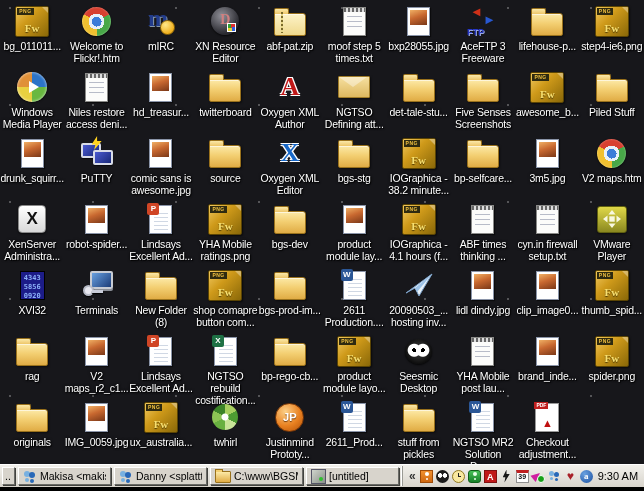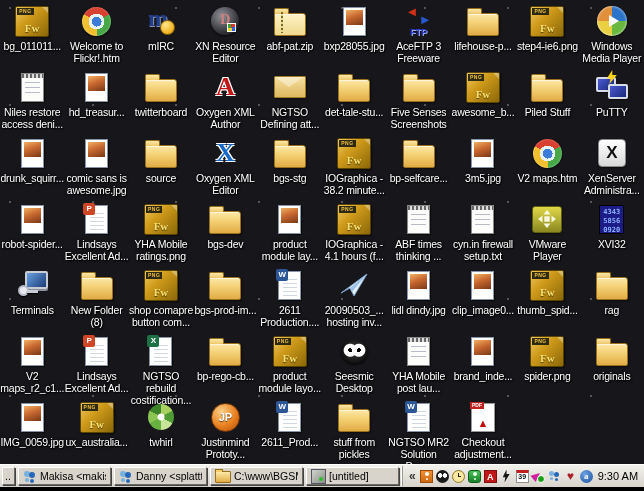--- a/index.html
+++ b/index.html
@@ -47,21 +47,21 @@
   .zipline{position:absolute;left:6px;top:-2px;width:2px;height:21px;background:repeating-linear-gradient(180deg,#7a6a2a 0 2px,#e8d88a 2px 4px);}
   .notepad{width:21px;height:27px;background:#fcfcfa;border:1px solid #8a8a88;position:relative;box-shadow:1px 1px 1px rgba(0,0,0,.5);}
   .notepad::before{content:'';position:absolute;top:0;left:0;right:0;height:4px;background:repeating-linear-gradient(90deg,#666 0 2px,#ddd 2px 4px);}
   .notepad i{display:block;height:1px;background:#b8bcc8;margin:4px 3px 0;}
   .notepad i:first-child{margin-top:8px;}
   .imgfile{width:21px;height:27px;background:#fff;border:1px solid #8a94a8;position:relative;box-shadow:1px 1px 1px rgba(0,0,0,.5);}
   .imgfile .thumb{position:absolute;left:2px;right:2px;top:2px;height:15px;background:linear-gradient(160deg,#f0b065 0%,#c86830 45%,#7a3818 100%);}
   .ftpic{position:relative;width:32px;height:32px;}
   .ftpic .al{position:absolute;left:3px;top:0;color:#d03018;font-size:13px;line-height:13px;}
   .ftpic .ar{position:absolute;right:3px;top:8px;color:#2858d0;font-size:13px;line-height:13px;}
-  .ftpic .ft{position:absolute;bottom:0;left:0;right:0;text-align:center;font:bold 9px/10px "Liberation Sans",sans-serif;color:#2838c8;text-shadow:1px 1px 0 #99a8e0;}
+  .ftpic .ft{position:absolute;bottom:0;left:0;right:0;font:bold 9px/10px "Liberation Sans",sans-serif;color:#2838c8;text-shadow:1px 1px 0 #99a8e0;}
   .planeic svg{display:block;}
   .wmpball{width:30px;height:30px;border-radius:50%;position:relative;
     background:conic-gradient(from 0deg,#2c74c8 0 25%,#68b840 25% 50%,#e8d040 50% 75%,#e09038 75% 100%);
     box-shadow:inset 0 0 3px rgba(255,255,255,.8),0 1px 2px rgba(0,0,0,.6);}
   .wmpball::after{content:'';position:absolute;left:12px;top:9px;border-left:10px solid #fff;border-top:6px solid transparent;border-bottom:6px solid transparent;}
   .oxa{font:bold 26px/26px "Liberation Serif",serif;color:#c01818;text-shadow:1px 1px 0 #fff,-1px -1px 0 #fff,1px -1px 0 #fff,-1px 1px 0 #fff;}
   .oxx{font:bold 26px/26px "Liberation Serif",serif;color:#1868c8;text-shadow:1px 1px 0 #fff,-1px -1px 0 #fff,1px -1px 0 #fff,-1px 1px 0 #fff;}
   .envl{width:30px;height:20px;position:relative;border:1px solid #a07c28;border-radius:1px;background:linear-gradient(180deg,#f6e0a0,#ddb860);box-shadow:1px 1px 2px rgba(0,0,0,.5);}
   .envl::before{content:'';position:absolute;left:0;top:0;border-left:14px solid transparent;border-right:14px solid transparent;border-top:10px solid rgba(255,255,255,.4);}
   .puttyic{position:relative;width:32px;height:30px;}
@@ -193,20 +193,33 @@
               <div class="xpfolder zipf">
                 <i class="zipline"></i>
               </div>
             </span>
           </div>
           <div class="label">abf-pat.zip</div>
         </div>
         <div class="desk-icon">
           <div class="glyph">
             <span class="gl">
+              <div class="notepad">
+                <i></i>
+                <i></i>
+                <i></i>
+              </div>
+            </span>
+          </div>
+          <div class="label">moof step 5
+times.txt</div>
+        </div>
+        <div class="desk-icon">
+          <div class="glyph">
+            <span class="gl">
               <div class="imgfile">
                 <i class="thumb"></i>
               </div>
             </span>
           </div>
           <div class="label">bxp28055.jpg</div>
         </div>
         <div class="desk-icon">
           <div class="glyph">
             <span class="gl">
@@ -329,38 +342,38 @@
           <div class="glyph">
             <span class="gl">
               <div class="xpfolder"></div>
             </span>
           </div>
           <div class="label">Piled Stuff</div>
         </div>
         <div class="desk-icon">
           <div class="glyph">
             <span class="gl">
+              <div class="imgfile">
+                <i class="thumb"></i>
+              </div>
+            </span>
+          </div>
+          <div class="label">drunk_squirr...</div>
+        </div>
+        <div class="desk-icon">
+          <div class="glyph">
+            <span class="gl">
               <div class="puttyic">
                 <i class="pca"></i>
                 <i class="pcb"></i>
                 <b class="boltshape"></b>
               </div>
             </span>
           </div>
           <div class="label">PuTTY</div>
-        </div>
-        <div class="desk-icon">
-          <div class="glyph">
-            <span class="gl">
-              <div class="imgfile">
-                <i class="thumb"></i>
-              </div>
-            </span>
-          </div>
-          <div class="label">drunk_squirr...</div>
         </div>
         <div class="desk-icon">
           <div class="glyph">
             <span class="gl">
               <div class="imgfile">
                 <i class="thumb"></i>
               </div>
             </span>
           </div>
           <div class="label">comic sans is

